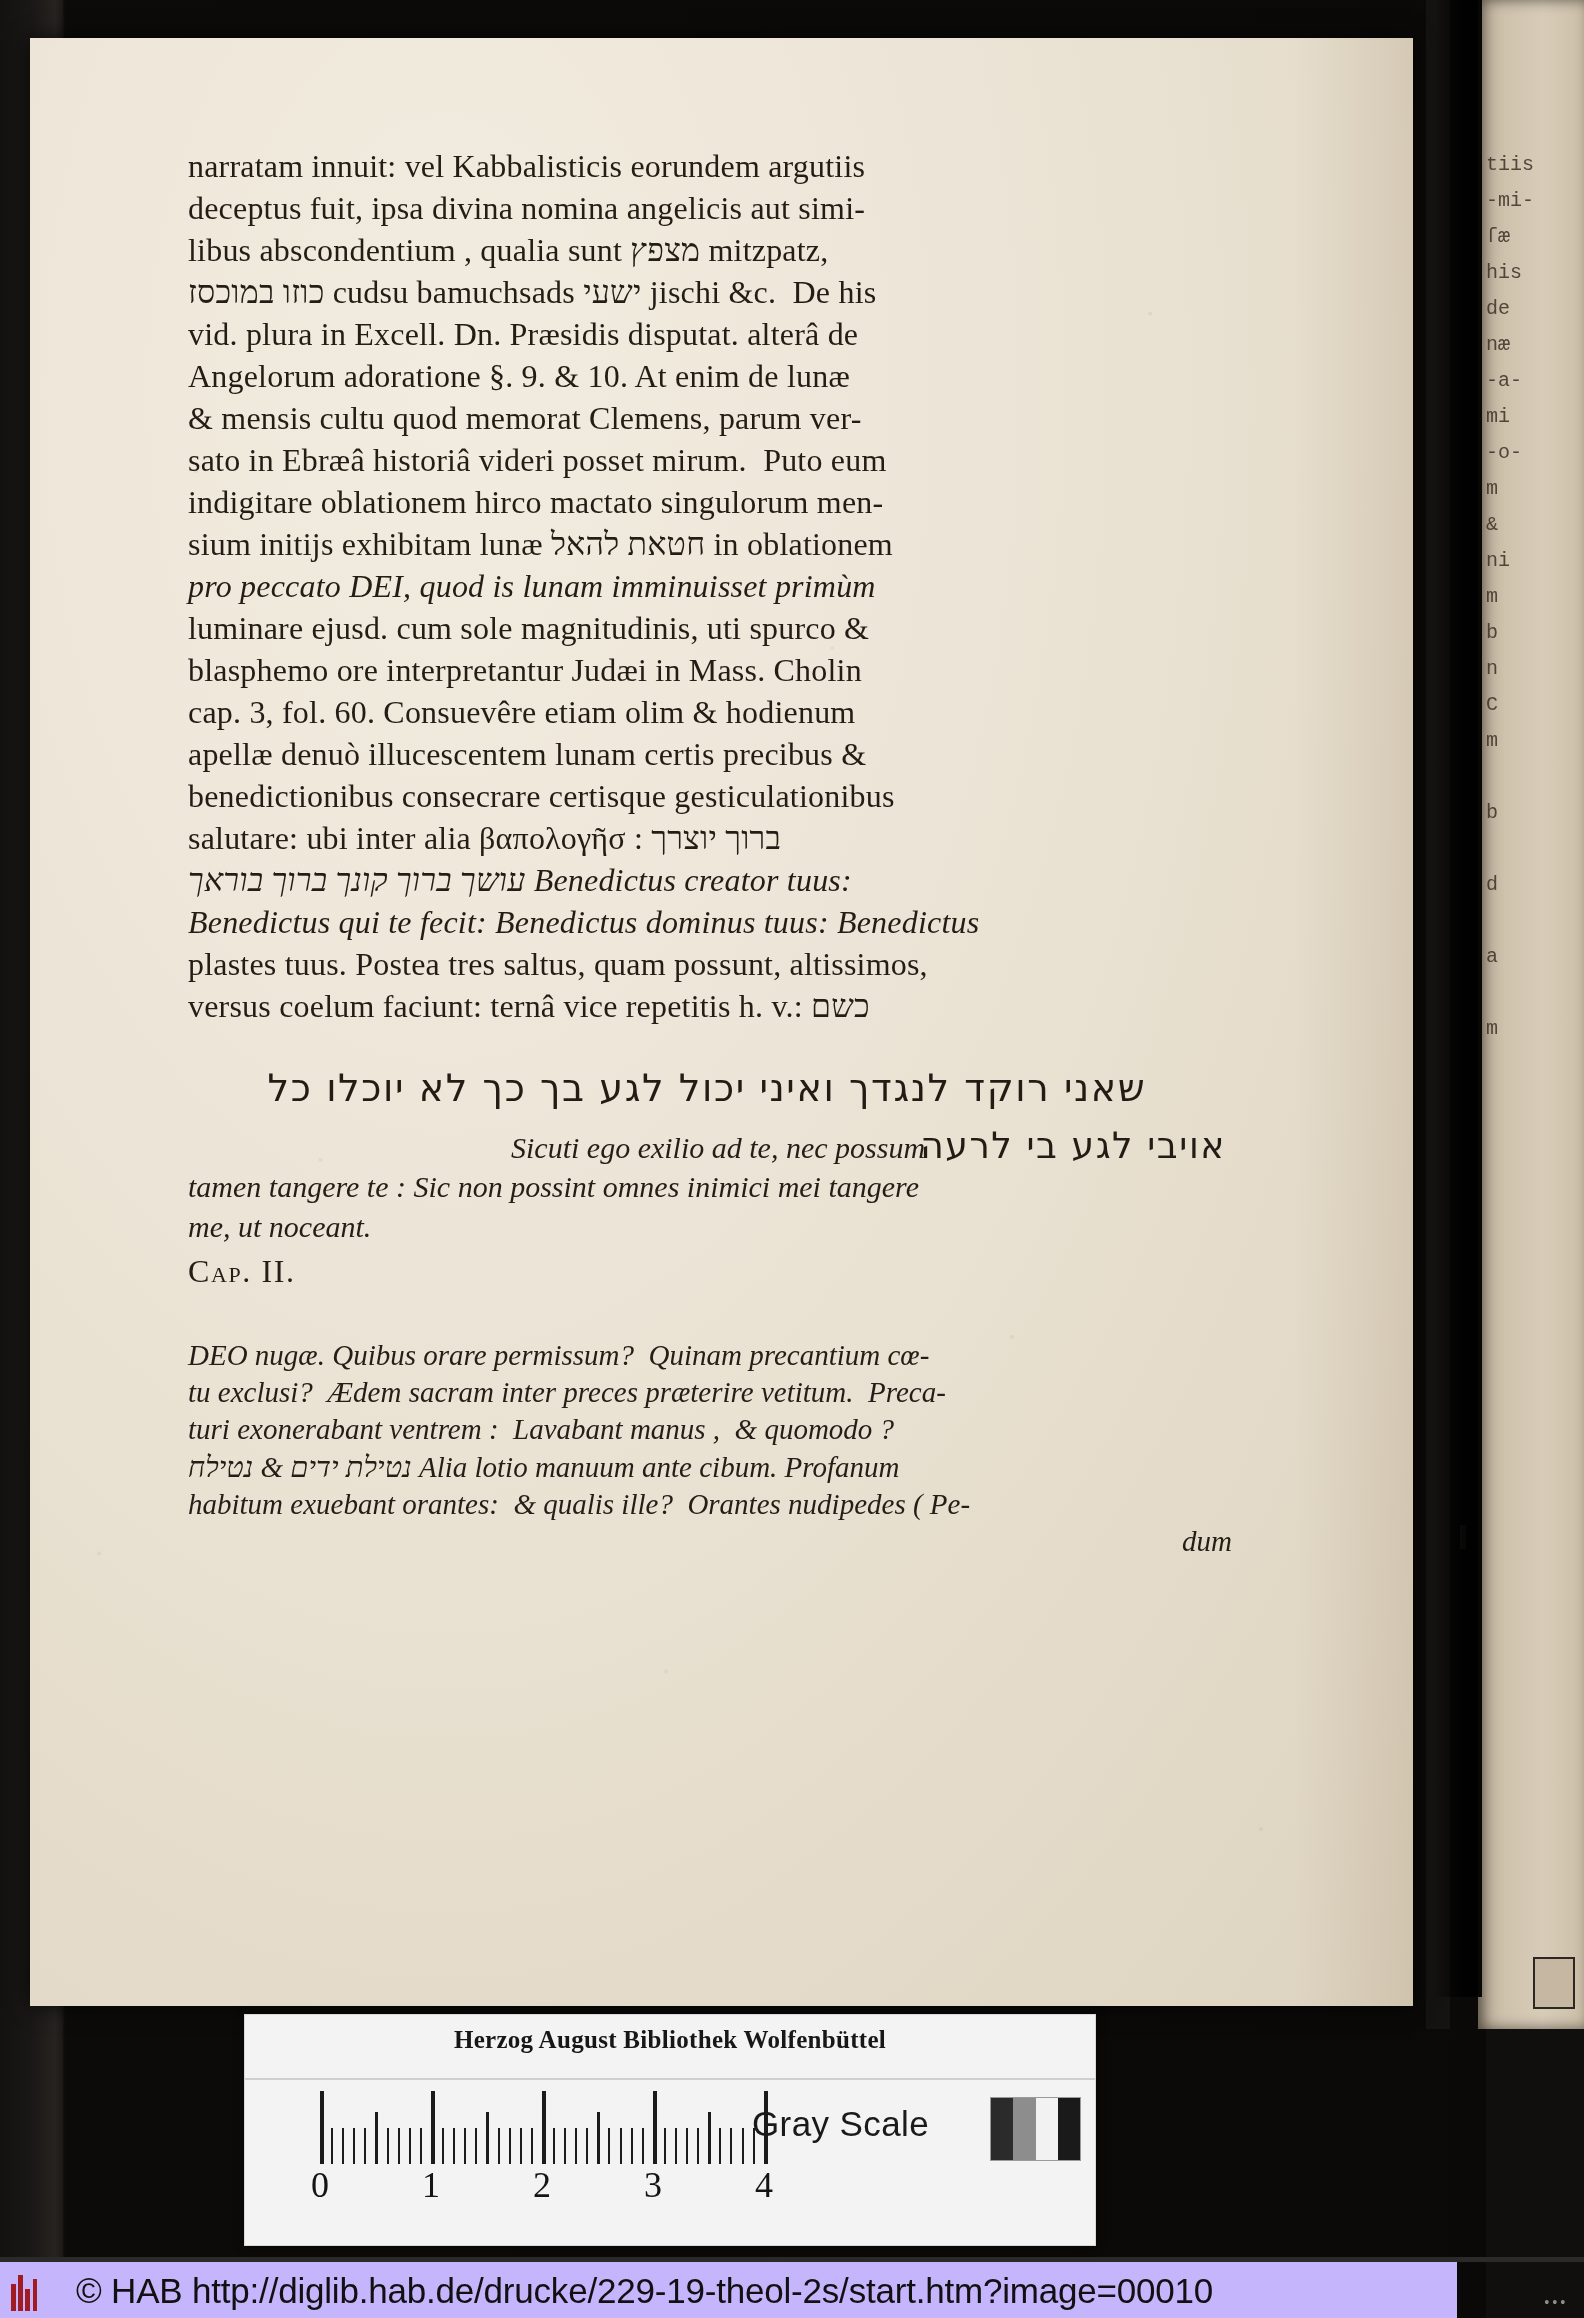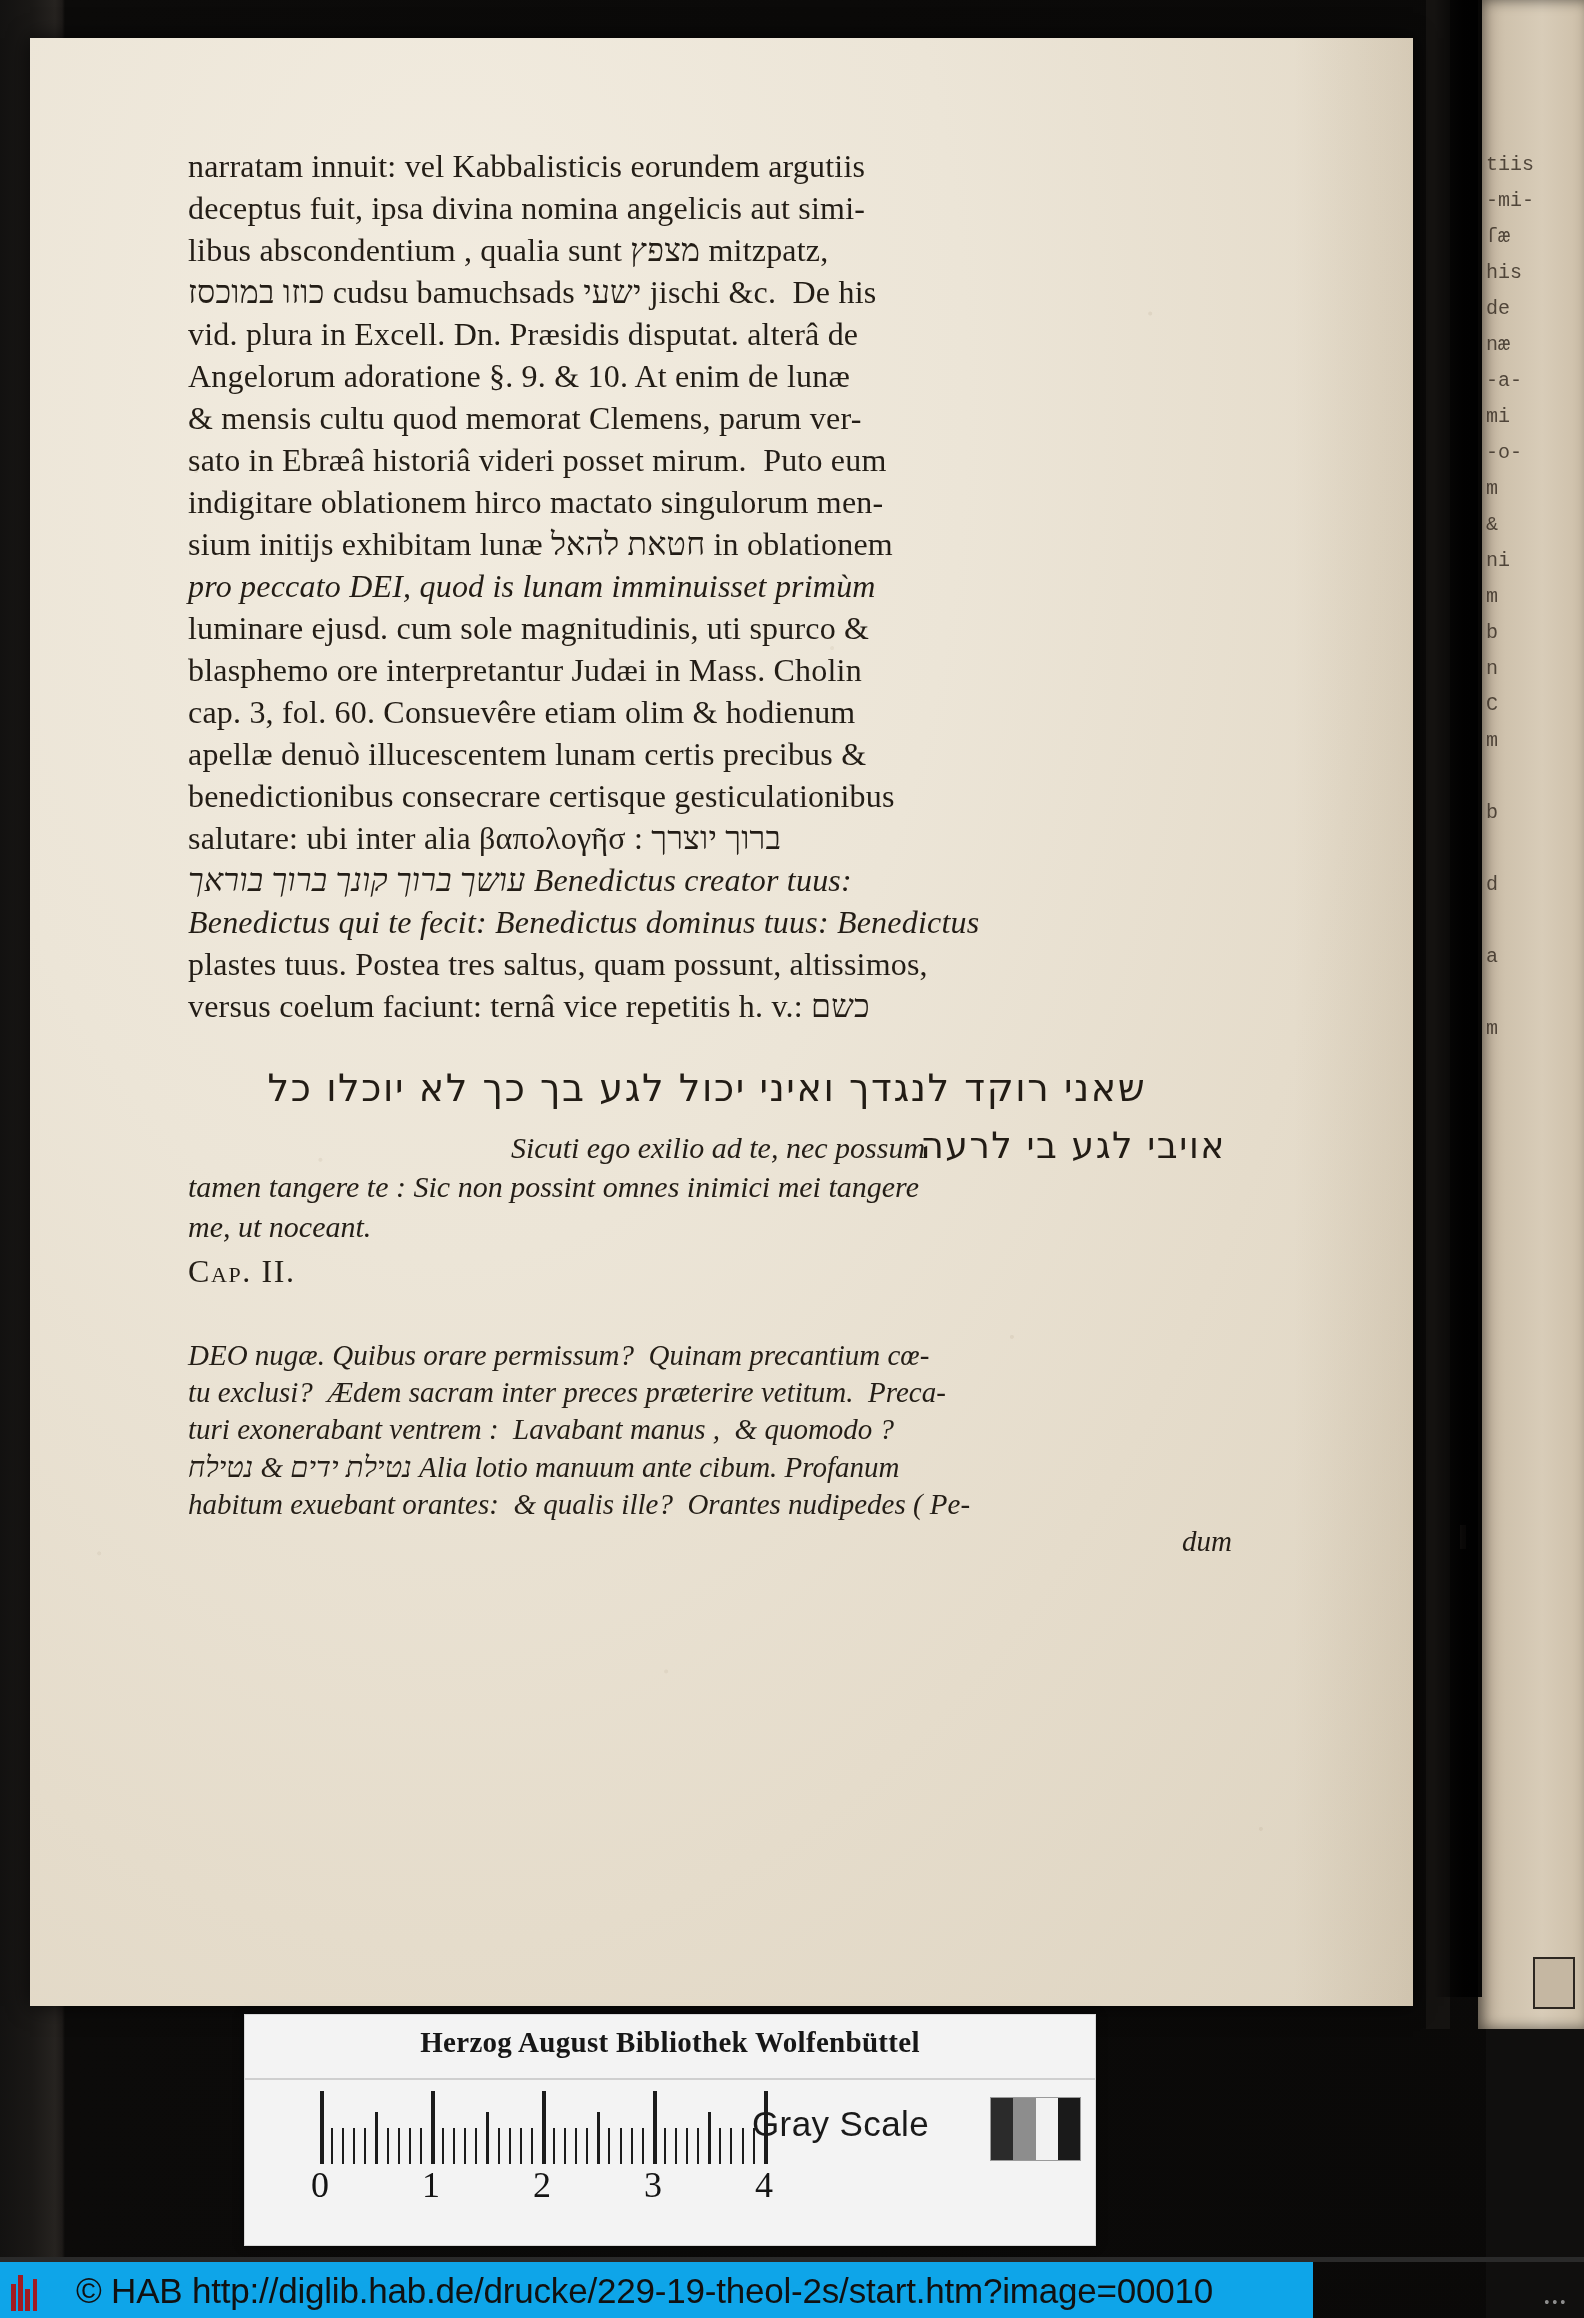--- a/index.html
+++ b/index.html
@@ -163,21 +163,21 @@
     width: 850px; height: 230px;
     background: #f3f3f3;
     box-shadow: 0 0 8px rgba(0,0,0,.6);
     border: 0.8px solid #d8d8d8;
   }
   .card-title {
     position:absolute; left:0; right:0; top: 11px;
     text-align:center;
     font-family: "Liberation Serif", serif;
     font-weight: 700;
-    font-size: 29px;
+    font-size: 25px;
     color:#171717;
     letter-spacing:0.3px;
   }
   .hairline {
     position:absolute; left:0; right:0; top: 63px; height:1.6px; background:#cfcfcf;
   }
   .ruler { position:absolute; left: 75px; top: 76px; width: 444px; height: 73px; }
   .tick { position:absolute; bottom:0; width:2.4px; background:#1b1b1b; }
   .tick.h1 { height: 36px; }
   .tick.h5 { height: 52px; width:3.2px; }
@@ -199,22 +199,22 @@
   }
   .gs-swatches {
     position:absolute; left: 745px; top: 82px; width: 89px; height: 62px;
     display:flex; border:0.8px solid #9a9a9a;
   }
   .gs-swatches div { flex:1; }
 
   
   .footer {
     position: absolute;
-    left: 0; bottom: 0; width: 1313px; height: 57px;
-    background: #0ea5e9;
+    left: 0; bottom: 0; width: 1457px; height: 57px;
+    background: #c4b5fd;
     display:flex; align-items:center;
   }
   .footer-sep {
     position:absolute; left:0; bottom:57px; width:1585px; height:4.8px; background:#2a2a2a;
   }
   .hab-logo {
     position:absolute; left: 11px; top: 8px;
     width: 44px; height: 41px;
     display:flex; align-items:flex-end; gap:2.4px;
   }

